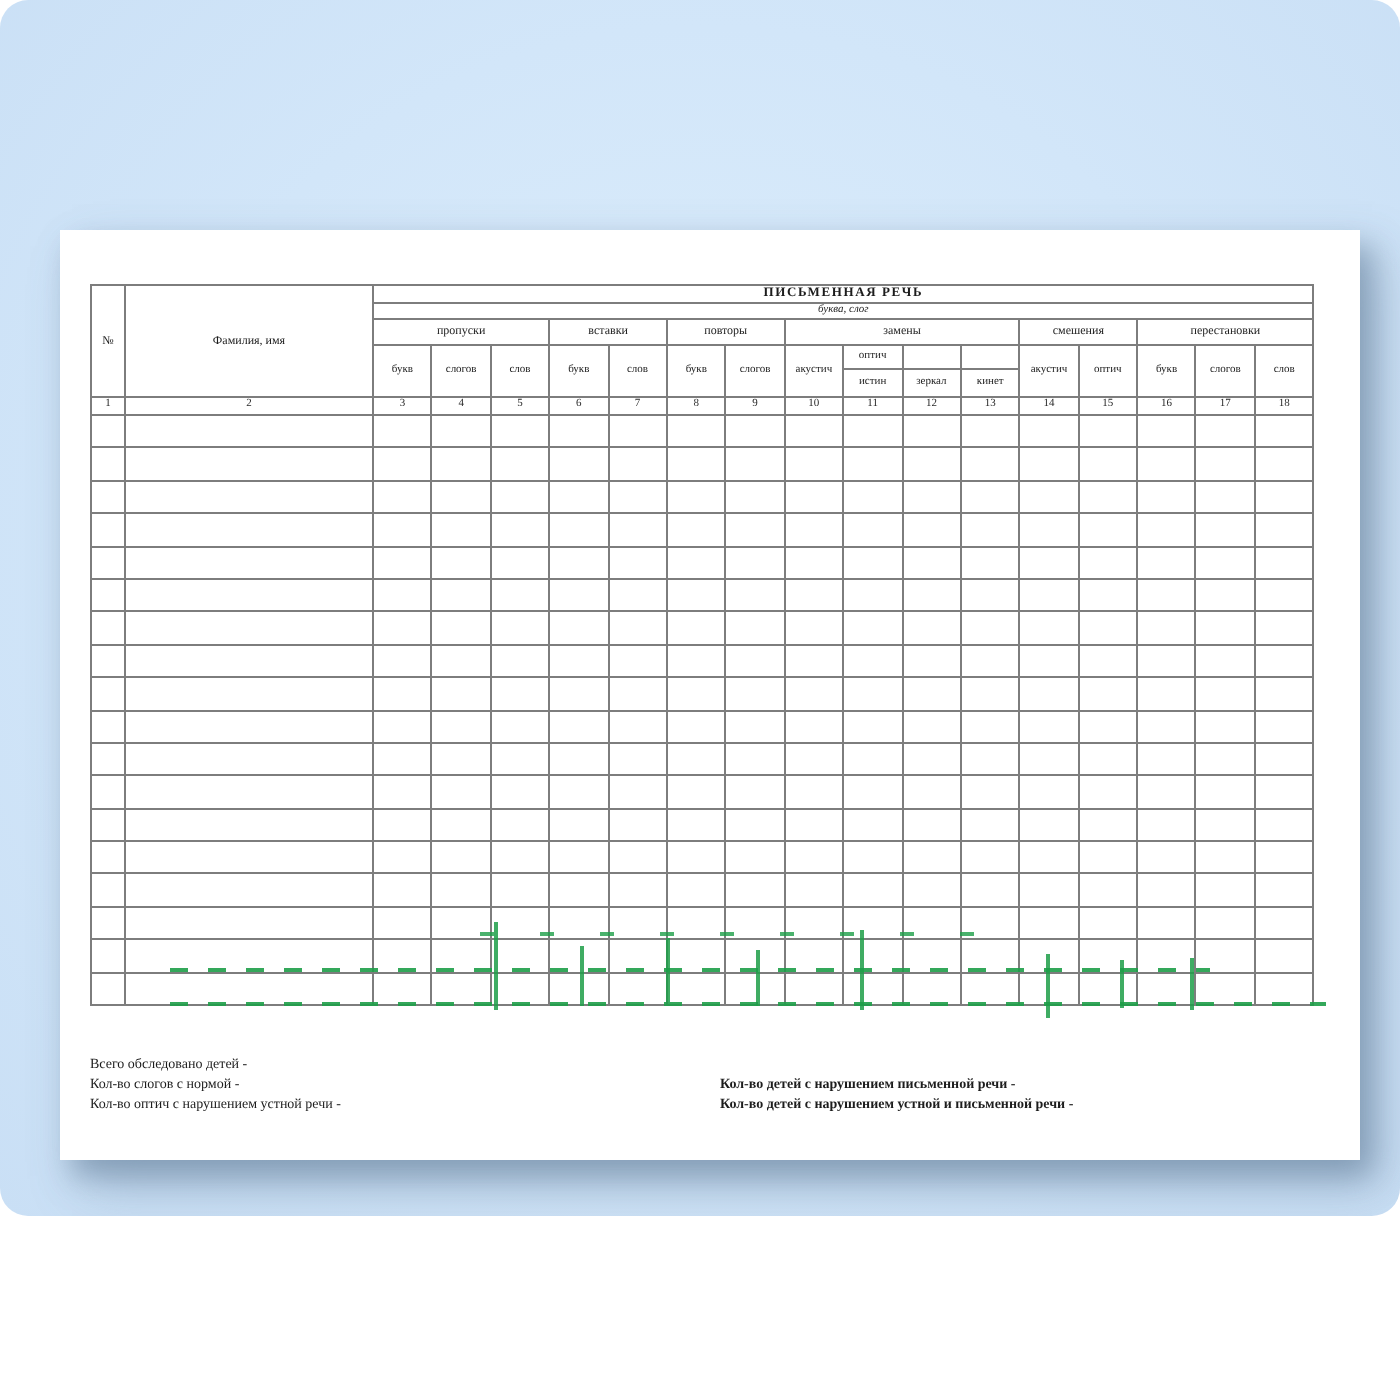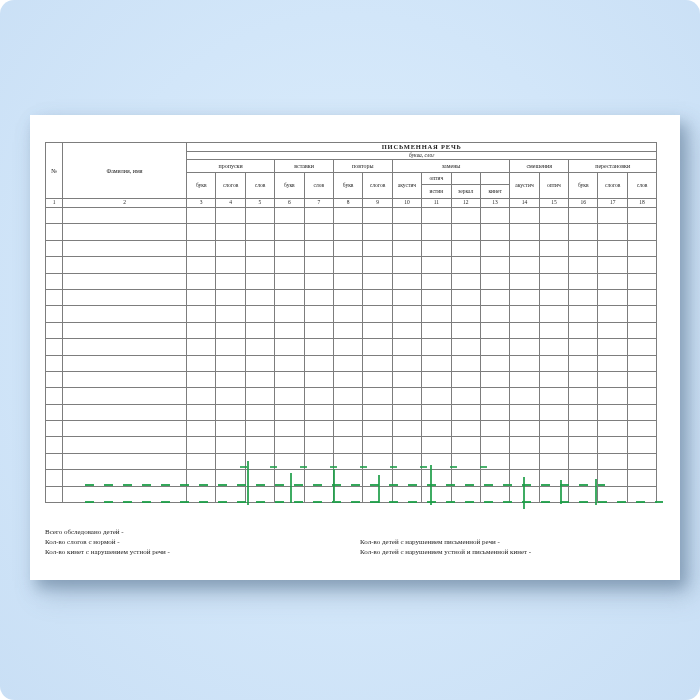--- a/index.html
+++ b/index.html
@@ -1,17 +1,17 @@
 <!DOCTYPE html>
 <html><head>
 <meta charset="utf-8">
 <style>
   html,body{margin:0;padding:0;background:#ffffff;}
   .canvas{
-    position:relative;width:700px;height:700px;overflow:hidden;
+    position:relative;width:700px;height:608px;overflow:hidden;
     background:radial-gradient(ellipse at 50% 45%, #ddeefc 0%, #d2e6f9 55%, #c9dff5 100%);
     border-radius:14px;
     font-family:"Liberation Serif", serif;
   }
   .paper{
     position:absolute;left:30px;top:115px;width:650px;height:465px;background:#ffffff;
     box-shadow:6px 8px 14px rgba(96,124,152,.55), 12px 14px 26px rgba(96,124,152,.30);
   }
   table.form{
     position:absolute;left:15px;top:27px;width:612px;
@@ -39,21 +39,21 @@
   .wm-dash{
     height:2.2px;
     background:repeating-linear-gradient(90deg, var(--wm) 0 9px, transparent 9px 19px);
     opacity:.9;
   }
   .wm-dash.sparse{background:repeating-linear-gradient(90deg, var(--wm) 0 7px, transparent 7px 30px);opacity:.8;}
   .wm-tick{width:2.2px;background:var(--wm);opacity:.85;}
   .footer{position:absolute;font-size:7px;color:#1d1d1d;}
   .footer div{line-height:10px;}
   .footer-left{left:15px;top:412px;}
-  .footer-right{left:330px;top:422px;}
+  .footer-right{left:330px;top:422px;font-weight:bold;}
 </style>
 </head>
 <body>
 
 <div class="canvas" style="--wm: #1d9e48;">
   <div class="paper">
 
     <table class="form">
       <colgroup>
         <col style="width:17px">
@@ -493,21 +493,21 @@
     <div class="wm wm-tick" style="left:303px;top:354px;height:32px;"></div>
     <div class="wm wm-tick" style="left:348px;top:360px;height:28px;"></div>
     <div class="wm wm-tick" style="left:400px;top:350px;height:40px;"></div>
     <div class="wm wm-tick" style="left:493px;top:362px;height:32px;"></div>
     <div class="wm wm-tick" style="left:530px;top:365px;height:24px;"></div>
     <div class="wm wm-tick" style="left:565px;top:364px;height:26px;"></div>
 
     <div class="footer footer-left">
       <div>Всего обследовано детей -</div>
       <div>Кол-во слогов с нормой -</div>
-      <div>Кол-во кинет с нарушением устной речи -</div>
+      <div>Кол-во оптич с нарушением устной речи -</div>
     </div>
     <div class="footer footer-right">
       <div>Кол-во детей с нарушением письменной речи -</div>
-      <div>Кол-во детей с нарушением устной и письменной кинет -</div>
+      <div>Кол-во детей с нарушением устной и письменной речи -</div>
     </div>
 
   </div>
 </div>
 
 </body></html>

